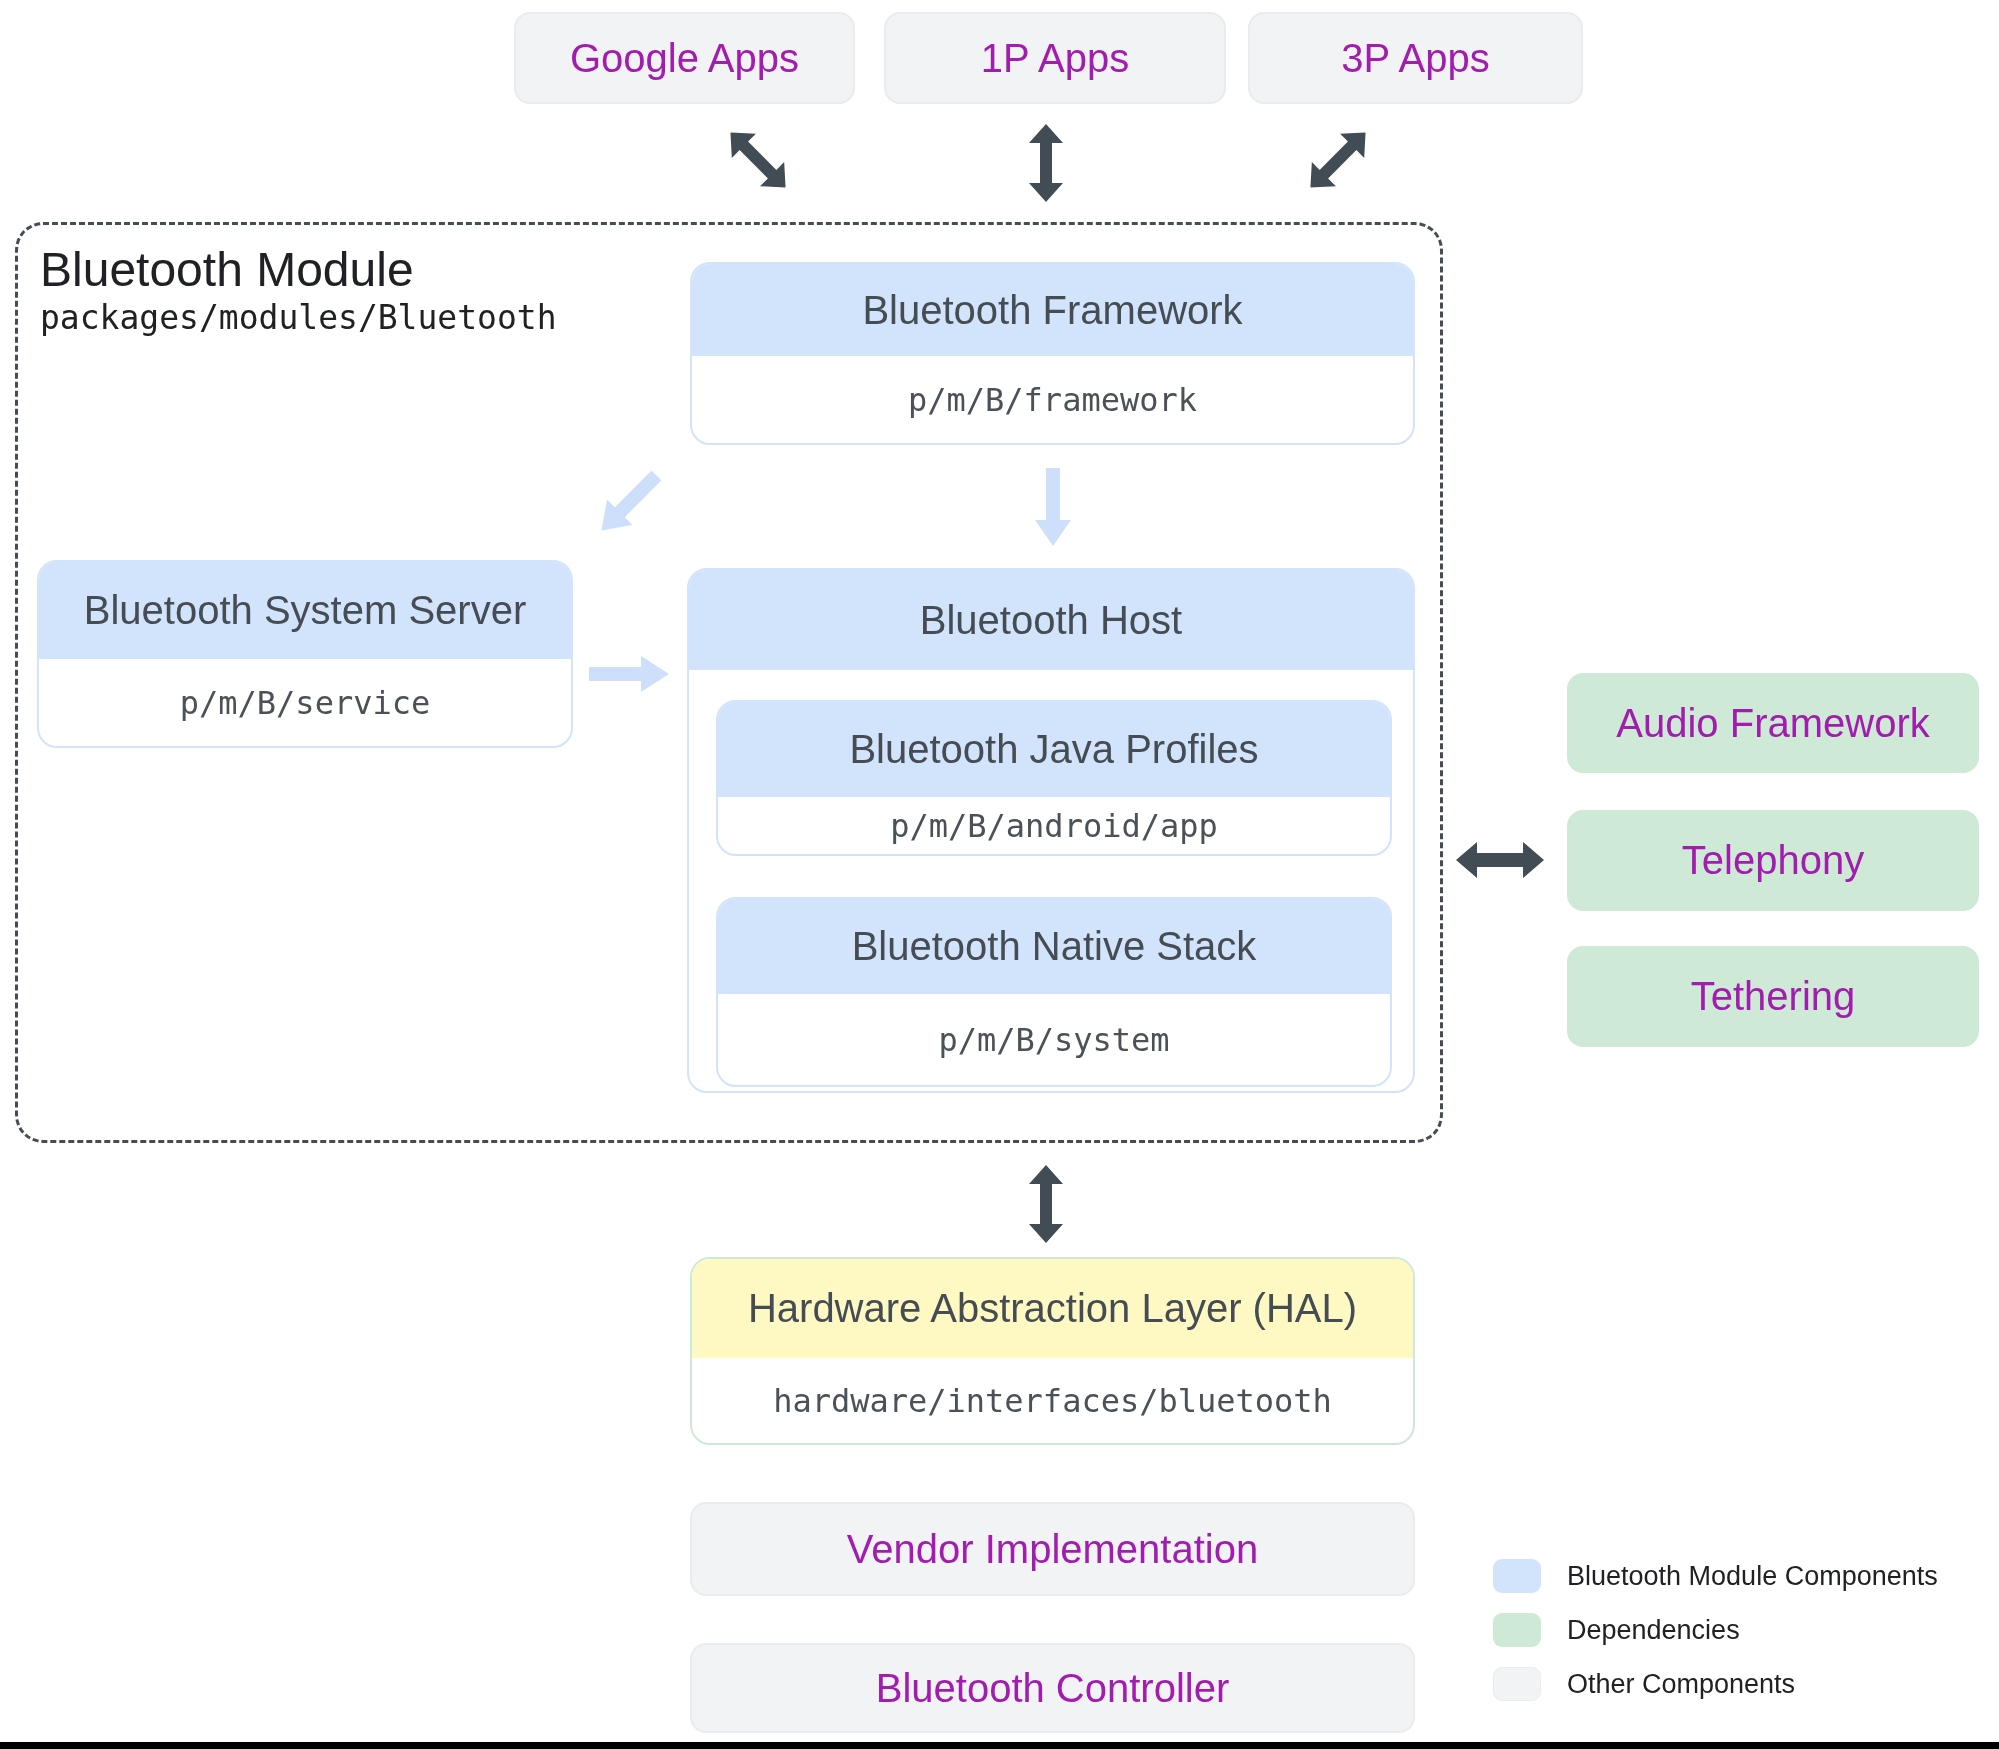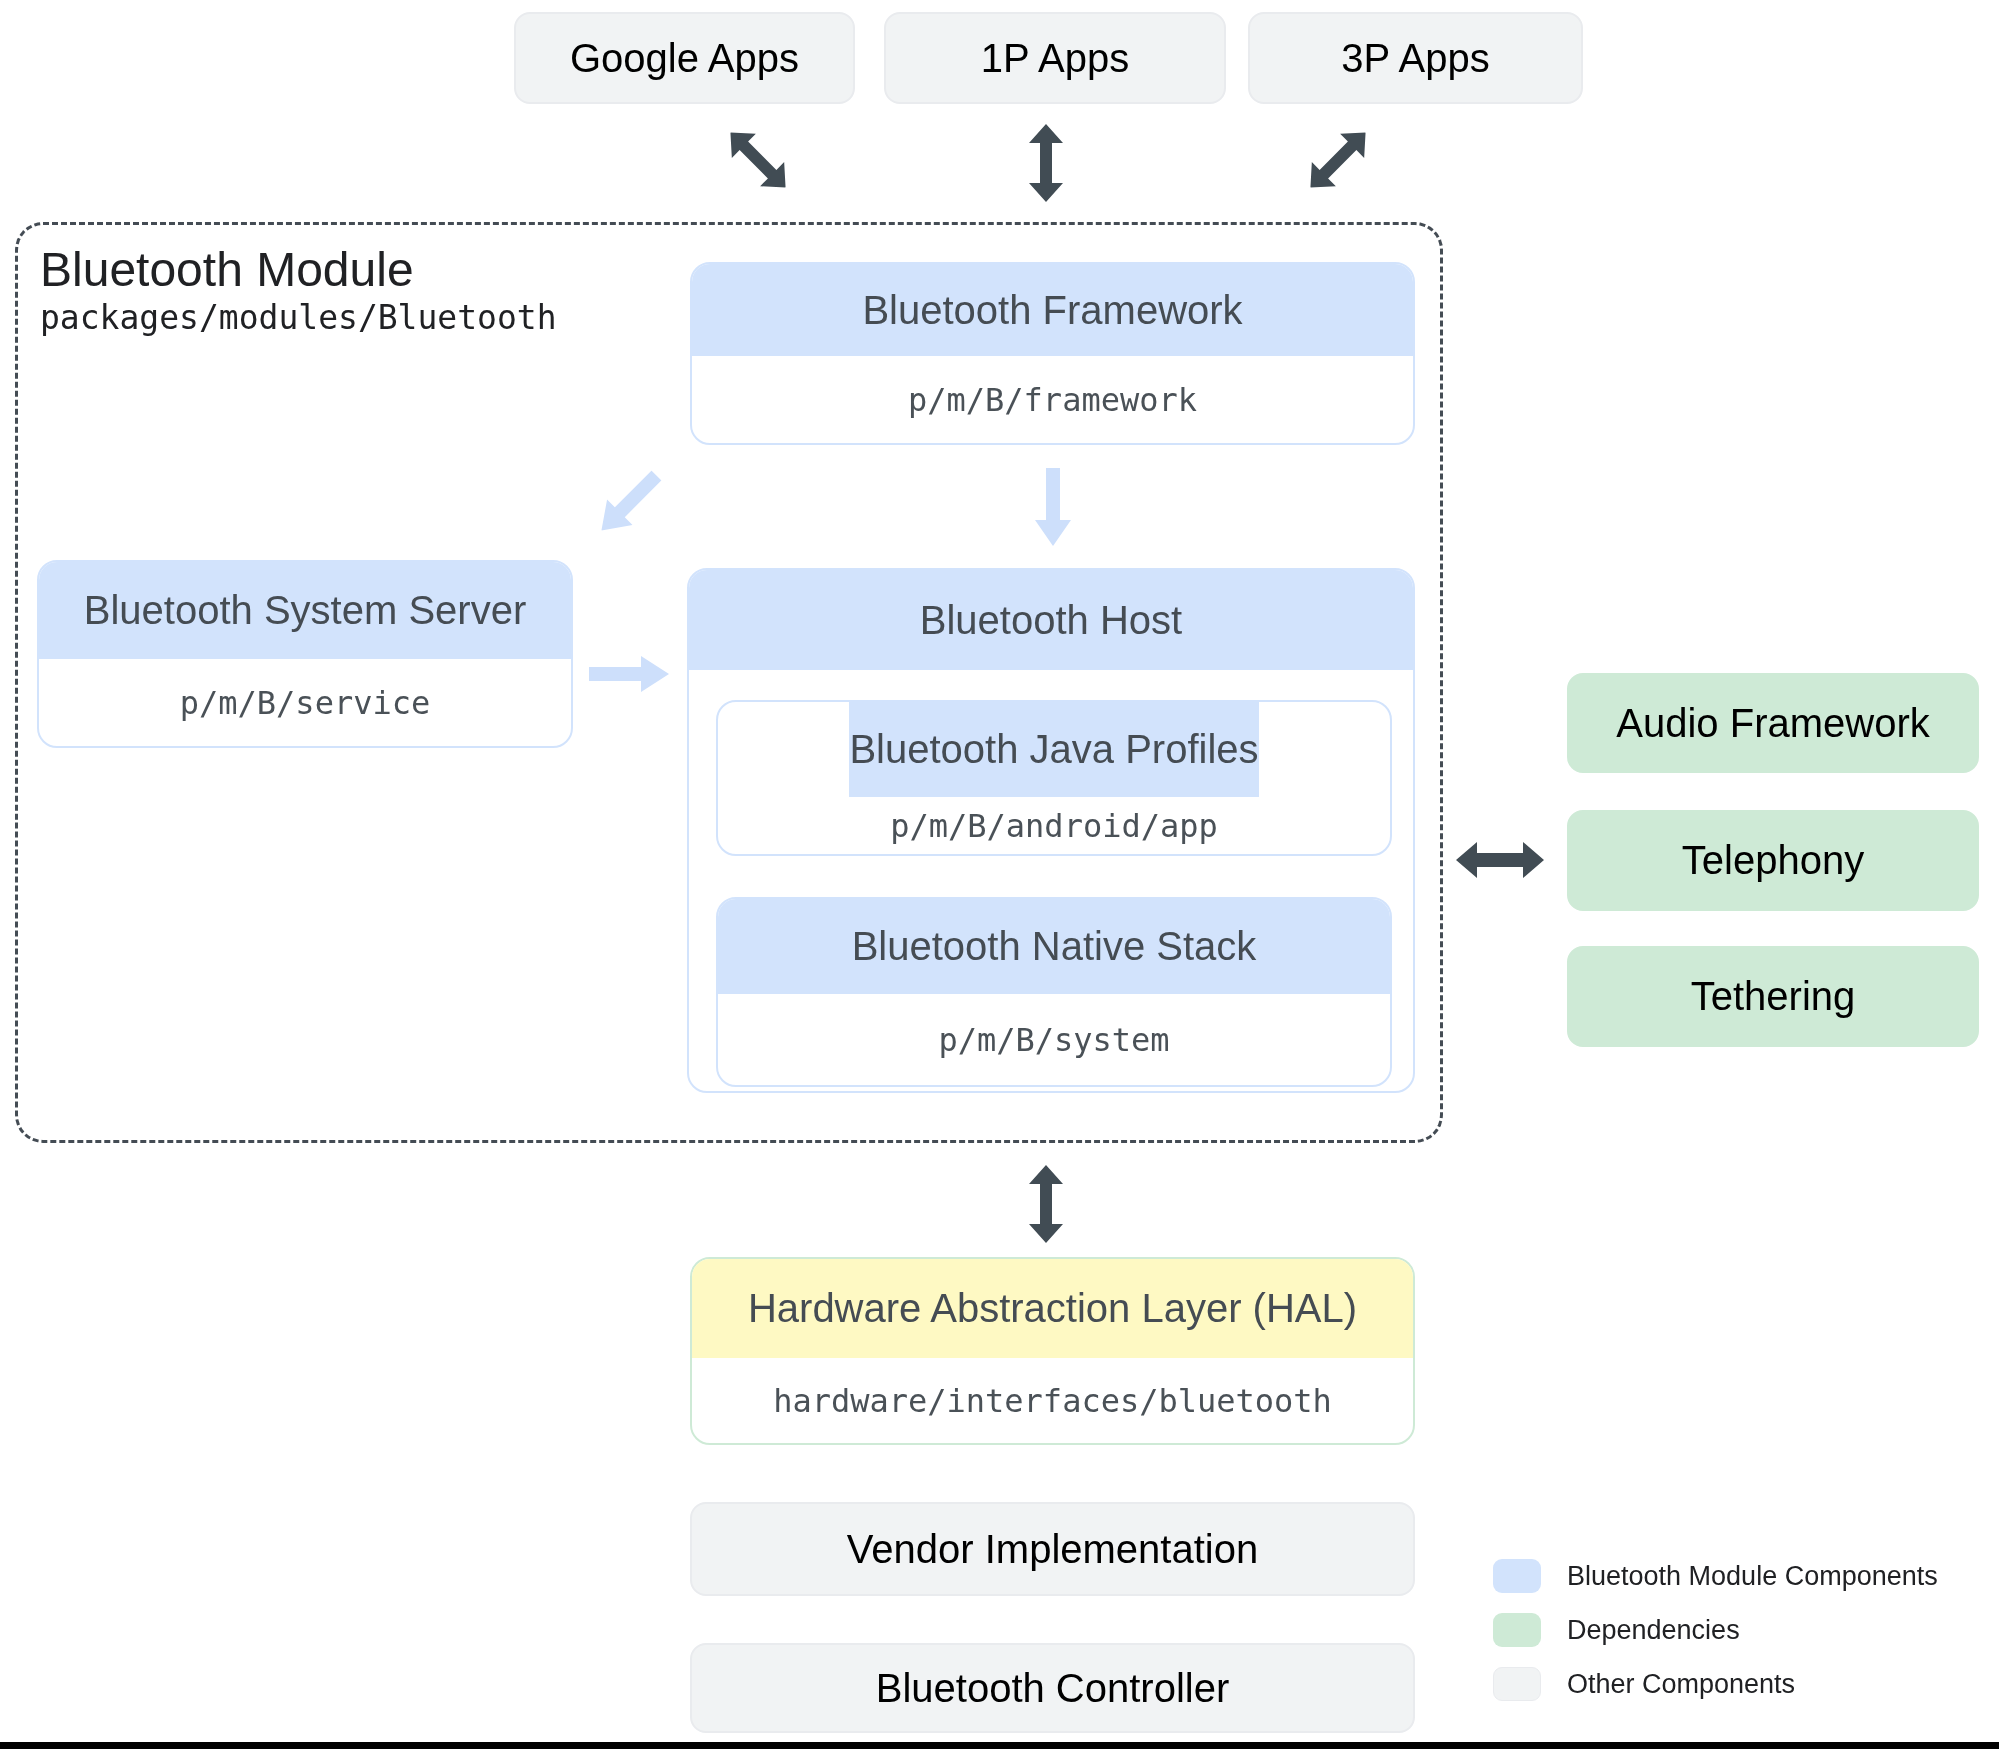--- a/index.html
+++ b/index.html
@@ -4,21 +4,21 @@
 <style>
   html,body{margin:0;padding:0;background:#fff;}
   #canvas{
     position:relative;width:1999px;height:1749px;background:#ffffff;overflow:hidden;
     font-family:"Liberation Sans",sans-serif;color:#202124;
   }
   .abs{position:absolute;}
   
   .pillbox{
     position:absolute;display:flex;align-items:center;justify-content:center;
-    border-radius:16px;font-size:40px;color:#000000;box-sizing:border-box;
+    border-radius:16px;font-size:40px;color:#a21caf;box-sizing:border-box;
   }
   .graybox{background:#f1f3f4;border:2px solid #e9ebee;}
   .greenbox{background:#ceead6;border:2px solid #ceead6;}
   
   .cbox{
     position:absolute;display:flex;flex-direction:column;background:#ffffff;
     border-radius:20px;overflow:hidden;box-sizing:border-box;
   }
   .cbox.blue{border:2px solid #d2e3fc;}
   .cbox.green{border:2px solid #ceead6;}
@@ -112,21 +112,21 @@
   </div>
 
   <div class="cbox blue" style="left:37px;top:560px;width:536px;height:188px;">
     <div class="hd" style="height:97px;">Bluetooth System Server</div>
     <div class="bd">p/m/B/service</div>
   </div>
 
   <div class="hostbox" style="left:687px;top:568px;width:728px;height:525px;">
     <div class="hosthd">Bluetooth Host</div>
 
-    <div class="cbox blue" style="left:27px;top:130px;width:676px;height:156px;align-items:center;">
+    <div class="cbox blue" style="left:27px;top:130px;width:676px;height:156px;">
       <div class="hd" style="height:95px;">Bluetooth Java Profiles</div>
       <div class="bd">p/m/B/android/app</div>
     </div>
 
     <div class="cbox blue" style="left:27px;top:327px;width:676px;height:190px;">
       <div class="hd" style="height:95px;">Bluetooth Native Stack</div>
       <div class="bd">p/m/B/system</div>
     </div>
   </div>
 

